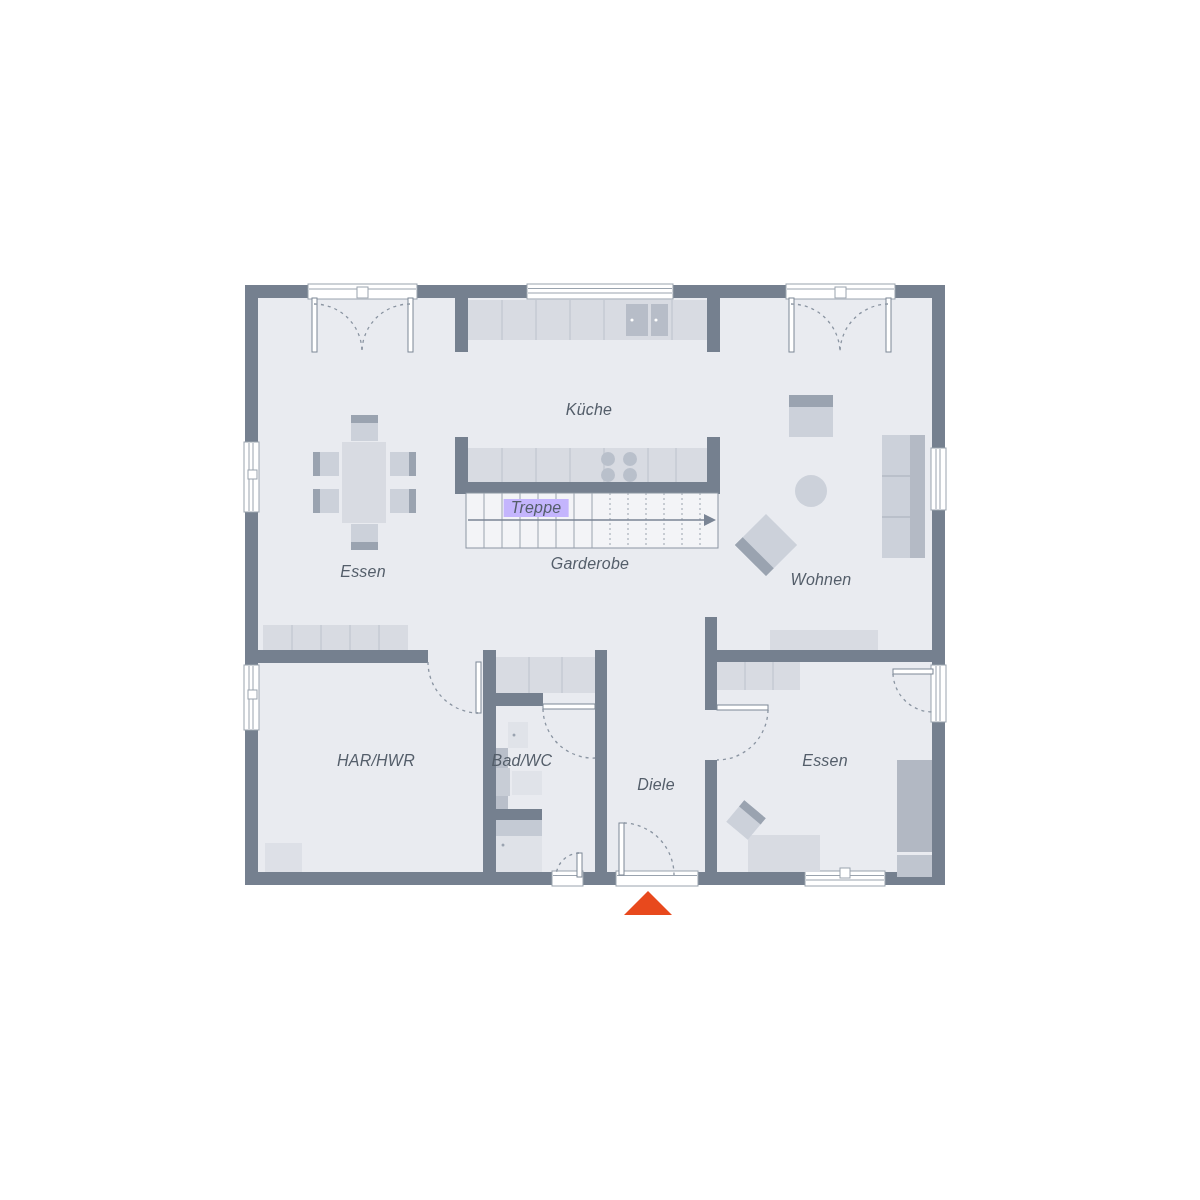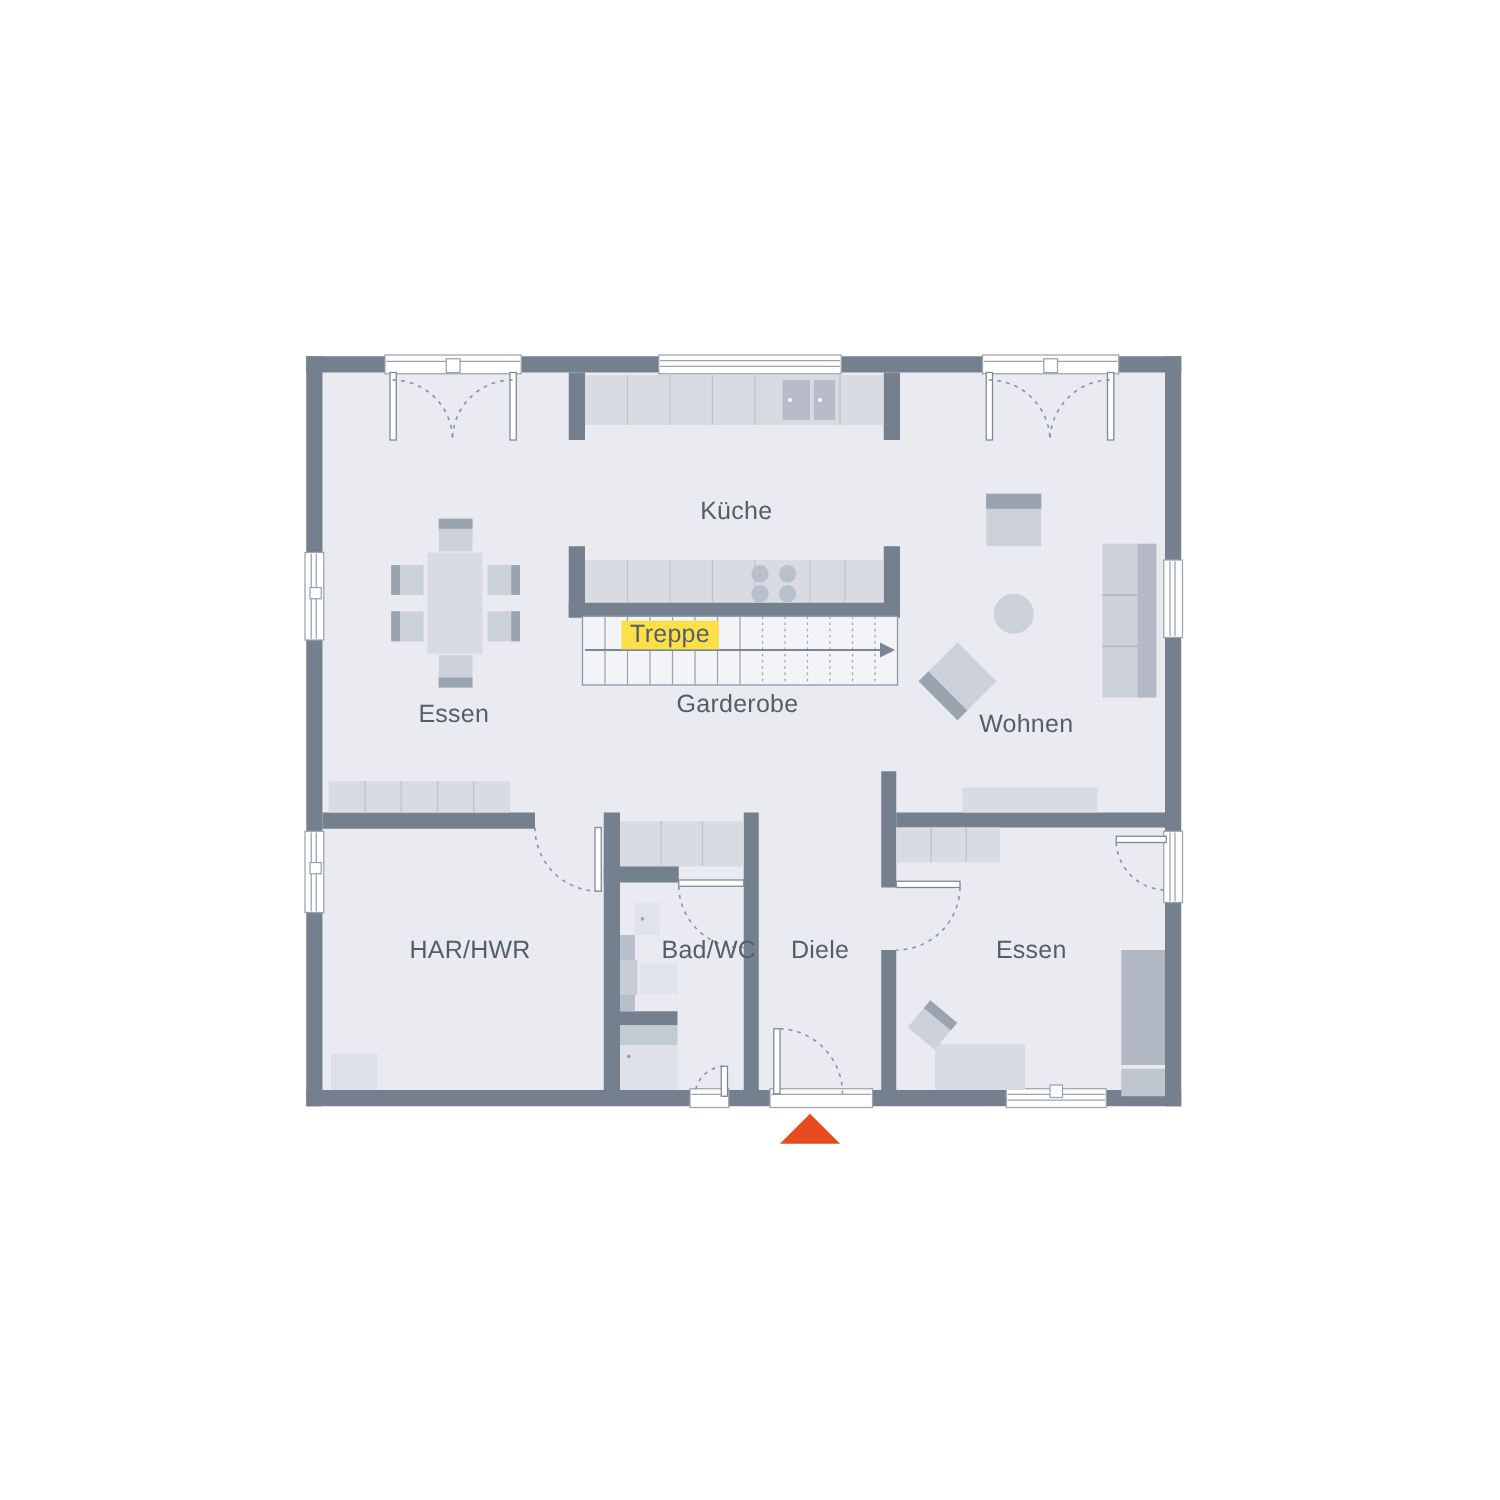--- a/index.html
+++ b/index.html
@@ -1,21 +1,21 @@
 <!DOCTYPE html>
 <html><head>
 <meta charset="utf-8">
 <style>
   html,body{margin:0;padding:0;background:#ffffff;}
   .canvas{position:relative;width:1200px;height:1200px;background:#ffffff;overflow:hidden;
           font-family:"Liberation Sans", sans-serif;}
   .plan-svg{position:absolute;left:0;top:0;}
-  .room-label{position:absolute;transform:translate(-50%,-50%);font-size:20px;color:#545e6a;
-              white-space:nowrap;letter-spacing:0.2px;}
-  .stairs-bg{background:#fde047;padding:0 7px;}
+  .room-label{position:absolute;transform:translate(-50%,-50%);font-size:16px;color:#545e6a;
+              white-space:nowrap;letter-spacing:0.2px;font-style:italic;}
+  .stairs-bg{background:#c4b5fd;padding:0 7px;}
   
   .wall{fill:#75808f;}
   .floor{fill:#e9ebf0;}
   .open{fill:#ffffff;stroke:#9aa3ae;stroke-width:1;}
   .wline{stroke:#9aa3ae;stroke-width:1;fill:none;}
   .furnL{fill:#d8dbe2;}
   .furnM{fill:#ccd1da;}
   .furnD{fill:#9aa3b0;}
   .appl{fill:#b7bdc8;}
   .div{stroke:#bcc2cc;stroke-width:1;}
@@ -241,17 +241,17 @@
     </g>
 
     <polygon points="648,891 672,915 624,915" fill="#e8491d"></polygon>
   </svg>
 
   <span class="room-label" style="left:589px;top:410px">Küche</span>
   <span class="room-label" style="left:363px;top:572px">Essen</span>
   <span class="room-label" style="left:590px;top:564px">Garderobe</span>
   <span class="room-label" style="left:821px;top:580px">Wohnen</span>
   <span class="room-label" style="left:376px;top:761px">HAR/HWR</span>
-  <span class="room-label" style="left:567px;top:761px">Bad/WC</span>
-  <span class="room-label" style="left:656px;top:761px">Diele</span>
+  <span class="room-label" style="left:522px;top:761px">Bad/WC</span>
+  <span class="room-label" style="left:656px;top:785px">Diele</span>
   <span class="room-label" style="left:825px;top:761px">Essen</span>
   <span class="room-label stairs-bg" style="left:536px;top:508px">Treppe</span>
 </div>
 
 </body></html>

